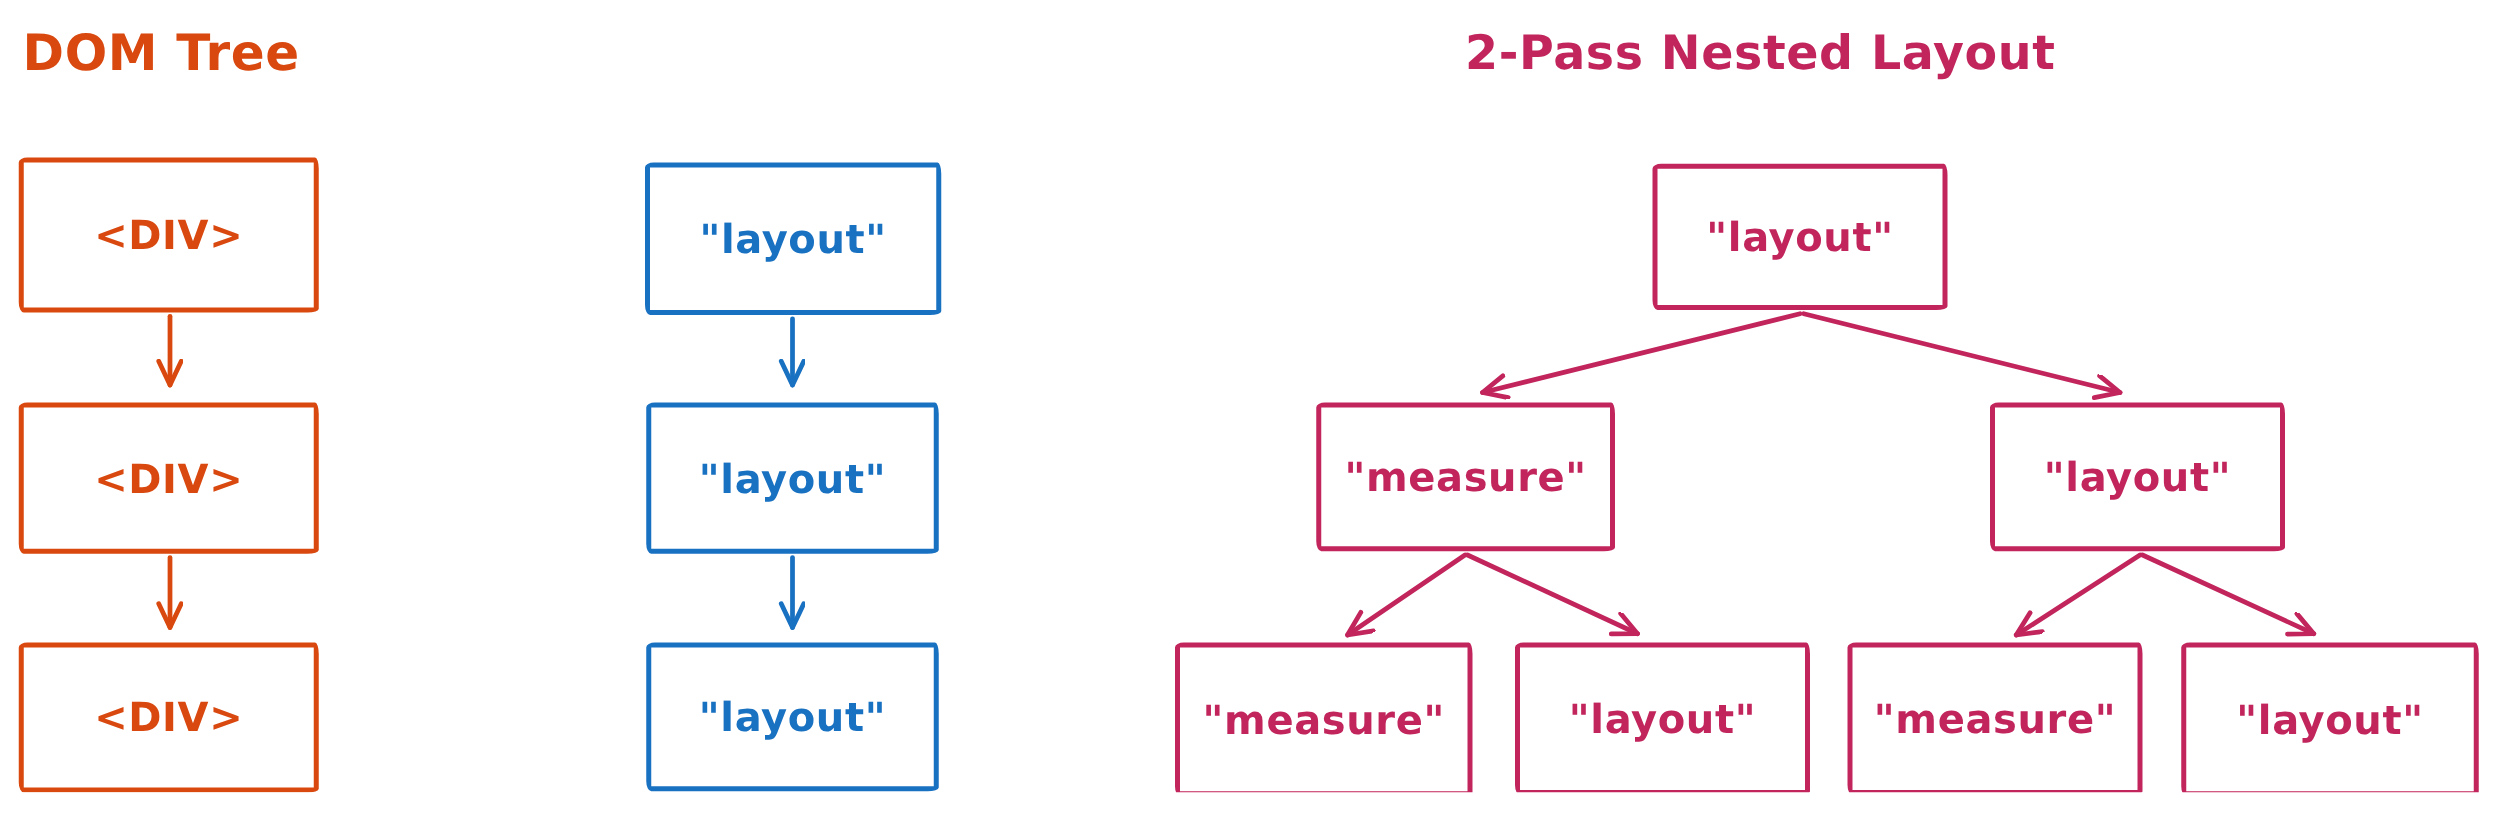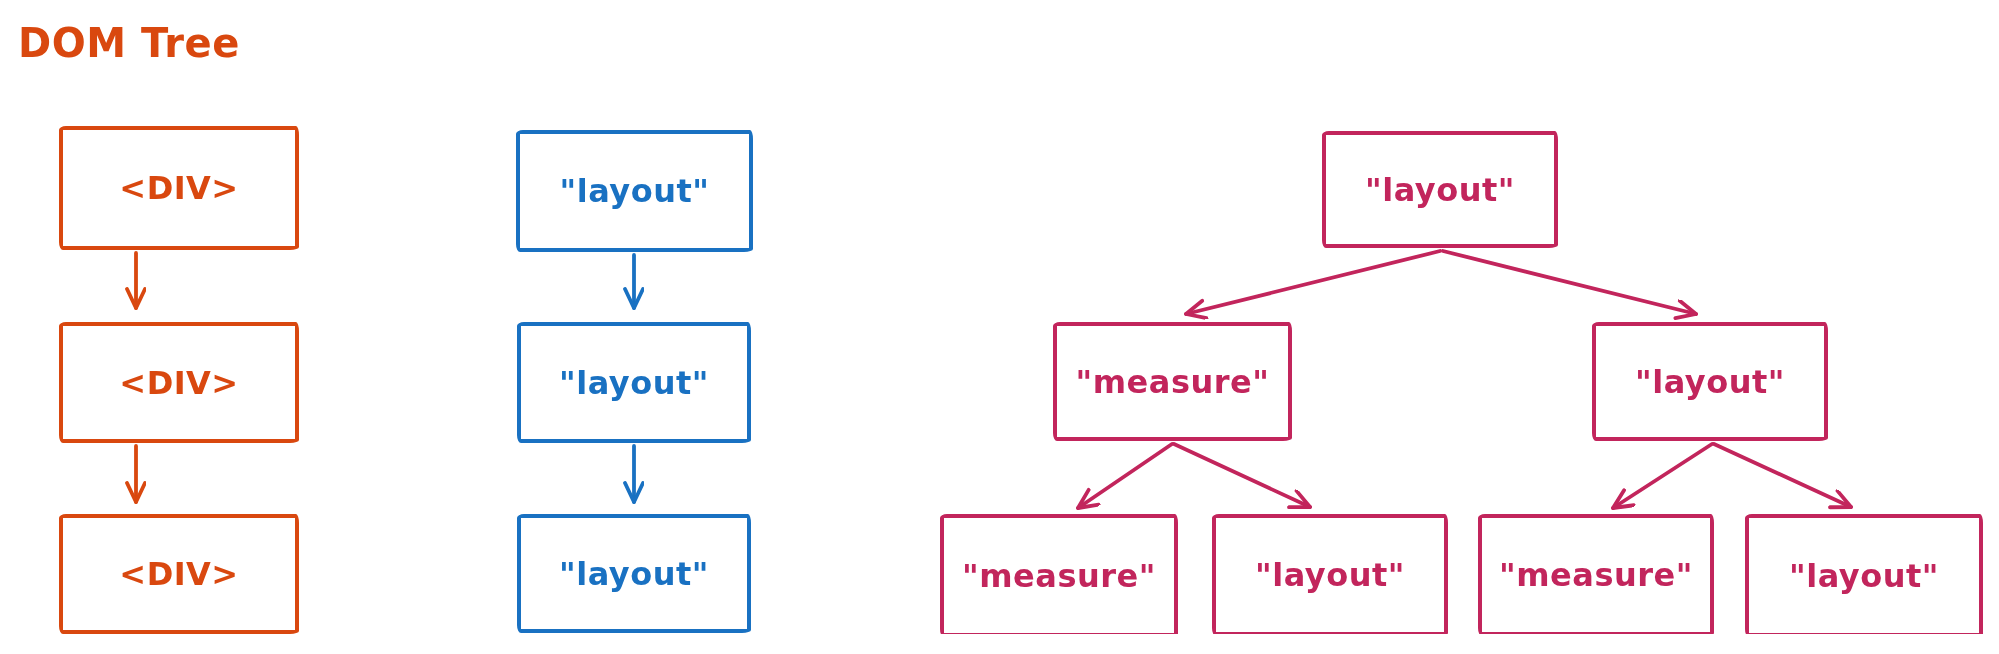--- a/index.html
+++ b/index.html
@@ -21,21 +21,21 @@
   .title.orange{color:var(--orange);font-size:40px;}
   .title.blue{color:var(--blue);}
   .title.pink{color:var(--pink);}
   .node{
     position:absolute;
     box-sizing:border-box;
     display:flex;align-items:center;justify-content:center;
     background:transparent;
     border-radius:7px 3px 9px 4px / 4px 9px 3px 8px;
   }
-  .node.orange{border:4px solid var(--orange);margin-left:44px;}
+  .node.orange{border:4px solid var(--orange);}
   .node.blue{border:4px solid var(--blue);}
   .node.pink{border:4px solid var(--pink);}
   .label{
     font-weight:bold;
     font-size:32px;
     letter-spacing:0.5px;
     white-space:nowrap;
   }
   .node.orange .label{color:var(--orange);}
   .node.blue .label{color:var(--blue);}
@@ -70,20 +70,21 @@
     <line x1="1443" y1="251" x2="1696" y2="314" style="stroke:var(--pink)" stroke-width="3.8" marker-end="url(#head-pink)"></line>
 
     <line x1="1172" y1="444" x2="1078" y2="508" style="stroke:var(--pink)" stroke-width="3.8" marker-end="url(#head-pink)"></line>
     <line x1="1174" y1="444" x2="1310" y2="507" style="stroke:var(--pink)" stroke-width="3.8" marker-end="url(#head-pink)"></line>
 
     <line x1="1712" y1="444" x2="1613" y2="508" style="stroke:var(--pink)" stroke-width="3.8" marker-end="url(#head-pink)"></line>
     <line x1="1714" y1="444" x2="1851" y2="507" style="stroke:var(--pink)" stroke-width="3.8" marker-end="url(#head-pink)"></line>
   </svg>
 
   <div class="title orange" style="left:18px;top:20px">DOM Tree</div>
+  <div class="title pink" style="left:1172px;top:20px">2-Pass Nested Layout</div>
 
   <div class="node orange" style="left:15px;top:126px;width:240px;height:124px">
     <span class="label">&lt;DIV&gt;</span>
   </div>
   <div class="node orange" style="left:15px;top:322px;width:240px;height:121px">
     <span class="label">&lt;DIV&gt;</span>
   </div>
   <div class="node orange" style="left:15px;top:514px;width:240px;height:120px">
     <span class="label">&lt;DIV&gt;</span>
   </div>

